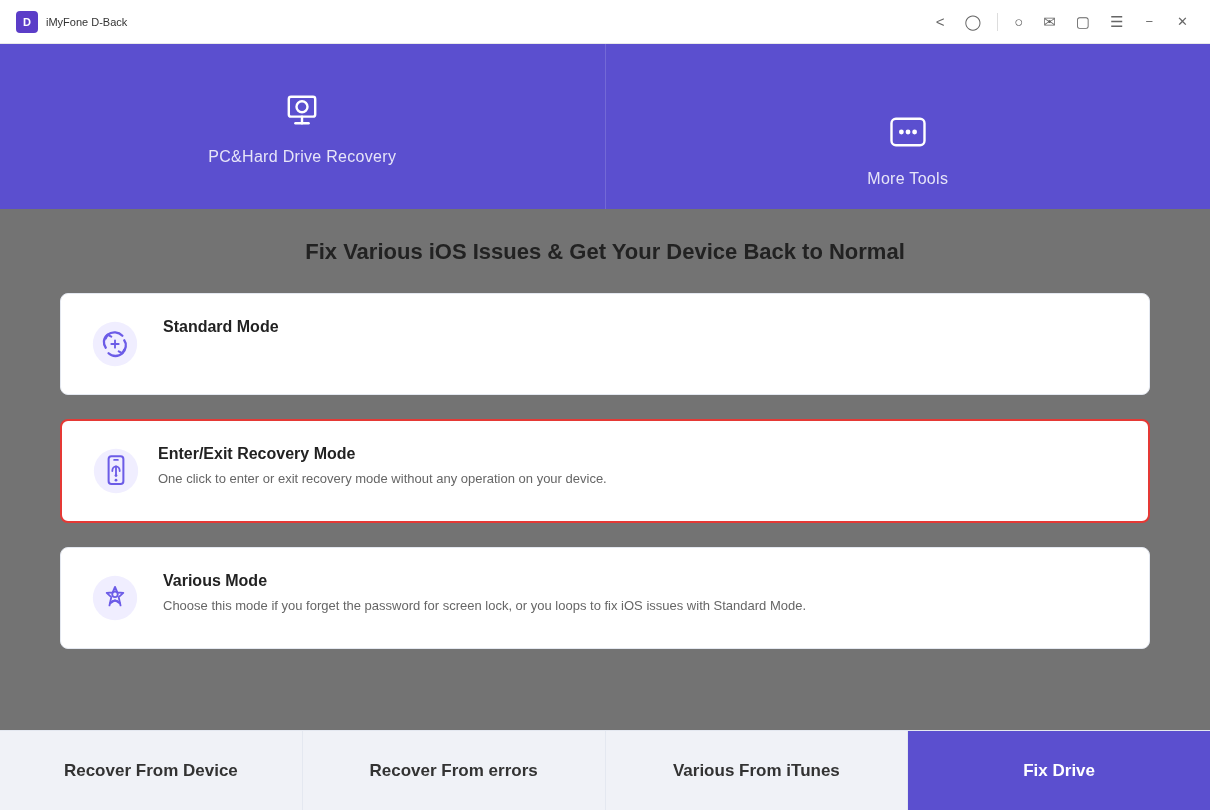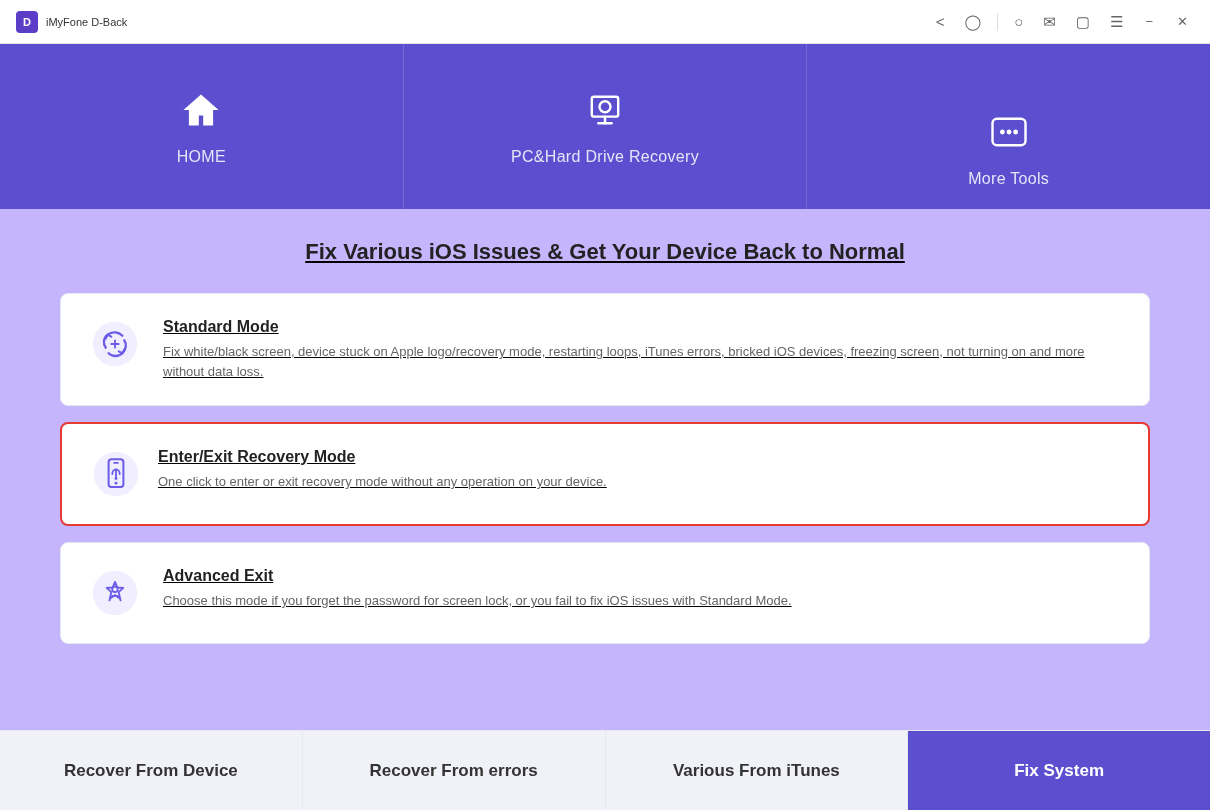--- a/index.html
+++ b/index.html
@@ -108,44 +108,43 @@
       font-weight: 500;
       letter-spacing: 0.3px;
     }
     .nav-icon {
       font-size: 36px;
       line-height: 1;
     }
 
     
     .main-content {
-      background: #c4b5fd;
+      background: #737373;
       padding: 30px 60px 20px;
       height: calc(810px - 44px - 165px - 80px);
       overflow-y: auto;
-      text-decoration: underline;
     }
     .page-title {
       text-align: center;
       font-size: 22px;
       font-weight: 700;
       color: #222;
       margin-bottom: 28px;
     }
 
     
     .mode-card {
       background: #fff;
       border-radius: 8px;
       border: 1px solid #e4e8f0;
       padding: 24px 28px;
       display: flex;
       align-items: flex-start;
       gap: 22px;
-      margin-bottom: 16px;
+      margin-bottom: 24px;
       cursor: pointer;
       transition: border-color 0.15s;
     }
     .mode-card.selected {
       border: 2px solid #e53935;
       gap: 16px;
     }
     .mode-card-icon {
       width: 52px;
       height: 52px;
@@ -216,28 +215,20 @@
     <button class="icon-btn">✉</button>
     <button class="icon-btn">▢</button>
     <button class="icon-btn">☰</button>
     <button class="win-btn">−</button>
     <button class="win-btn">✕</button>
   </div>
 </div>
 
 <div class="nav-bar">
 
-  <div class="nav-item">
-    <div class="nav-icon">
-      <svg viewBox="0 0 40 40" width="44" height="44" fill="none">
-        <path d="M20 6L4 20h5v14h9v-9h4v9h9V20h5L20 6z" fill="white"></path>
-      </svg>
-    </div>
-    <span class="nav-label">HOME</span>
-  </div>
 
 
   <div class="nav-item">
     <div class="nav-icon">
       <svg viewBox="0 0 40 40" width="44" height="44" fill="none">
         <rect x="8" y="8" width="24" height="18" rx="2" stroke="white" stroke-width="2.2" fill="none"></rect>
         <circle cx="20" cy="17" r="5" stroke="white" stroke-width="2.2" fill="none"></circle>
         <line x1="14" y1="32" x2="26" y2="32" stroke="white" stroke-width="2.2" stroke-linecap="round"></line>
         <line x1="20" y1="26" x2="20" y2="32" stroke="white" stroke-width="2.2" stroke-linecap="round"></line>
       </svg>
@@ -268,21 +259,20 @@
         <path d="M16 30 C13 26 13 20 18 16 C23 12 30 13 34 17" stroke="#6c5ce7" stroke-width="2.5" fill="none" stroke-linecap="round"></path>
         <path d="M36 22 C39 26 38 32 34 36 C30 40 23 40 19 36" stroke="#6c5ce7" stroke-width="2.5" fill="none" stroke-linecap="round"></path>
         <path d="M22 18 L18 16 L16 20" stroke="#6c5ce7" stroke-width="2.2" fill="none" stroke-linecap="round" stroke-linejoin="round"></path>
         <path d="M30 34 L34 36 L36 32" stroke="#6c5ce7" stroke-width="2.2" fill="none" stroke-linecap="round" stroke-linejoin="round"></path>
         <line x1="22" y1="26" x2="30" y2="26" stroke="#6c5ce7" stroke-width="2" stroke-linecap="round"></line>
         <line x1="26" y1="22" x2="26" y2="30" stroke="#6c5ce7" stroke-width="2" stroke-linecap="round"></line>
       </svg>
     </div>
     <div class="mode-card-content">
       <div class="mode-card-title">Standard Mode</div>
-      <div class="mode-card-desc">Fix white/black screen, device stuck on Apple logo/recovery mode, restarting loops, iTunes errors, bricked iOS devices, freezing screen, not turning on and more without data loss.</div>
     </div>
   </div>
 
   <div class="mode-card selected">
     <div class="mode-card-icon">
       <svg viewBox="0 0 52 52" fill="none">
         <circle cx="26" cy="26" r="24" fill="#f0eeff"></circle>
         <rect x="18" y="10" width="16" height="30" rx="3" stroke="#6c5ce7" stroke-width="2.2" fill="none"></rect>
         <line x1="24" y1="14" x2="28" y2="14" stroke="#6c5ce7" stroke-width="2" stroke-linecap="round"></line>
         <circle cx="26" cy="36" r="1.5" fill="#6c5ce7"></circle>
@@ -300,24 +290,24 @@
   <div class="mode-card">
     <div class="mode-card-icon">
       <svg viewBox="0 0 52 52" fill="none">
         <circle cx="26" cy="26" r="24" fill="#f0eeff"></circle>
         <path d="M26 14 L28.5 20 L35 20.5 L30 25 L31.5 32 L26 28.5 L20.5 32 L22 25 L17 20.5 L23.5 20 Z" stroke="#6c5ce7" stroke-width="2" fill="none" stroke-linejoin="round"></path>
         <circle cx="26" cy="22" r="3" stroke="#6c5ce7" stroke-width="2" fill="none"></circle>
         <path d="M20 34 C20 31 23 29 26 29 C29 29 32 31 32 34" stroke="#6c5ce7" stroke-width="2" fill="none" stroke-linecap="round"></path>
       </svg>
     </div>
     <div class="mode-card-content">
-      <div class="mode-card-title">Advanced Exit</div>
-      <div class="mode-card-desc">Choose this mode if you forget the password for screen lock, or you fail to fix iOS issues with Standard Mode.</div>
+      <div class="mode-card-title">Various Mode</div>
+      <div class="mode-card-desc">Choose this mode if you forget the password for screen lock, or you loops to fix iOS issues with Standard Mode.</div>
     </div>
   </div>
 </div>
 
 <div class="bottom-bar">
   <button class="bottom-btn">Recover From Device</button>
   <button class="bottom-btn">Recover From errors</button>
   <button class="bottom-btn">Various From iTunes</button>
-  <button class="bottom-btn active">Fix System</button>
+  <button class="bottom-btn active">Fix Drive</button>
 </div>
 
 </body></html>

